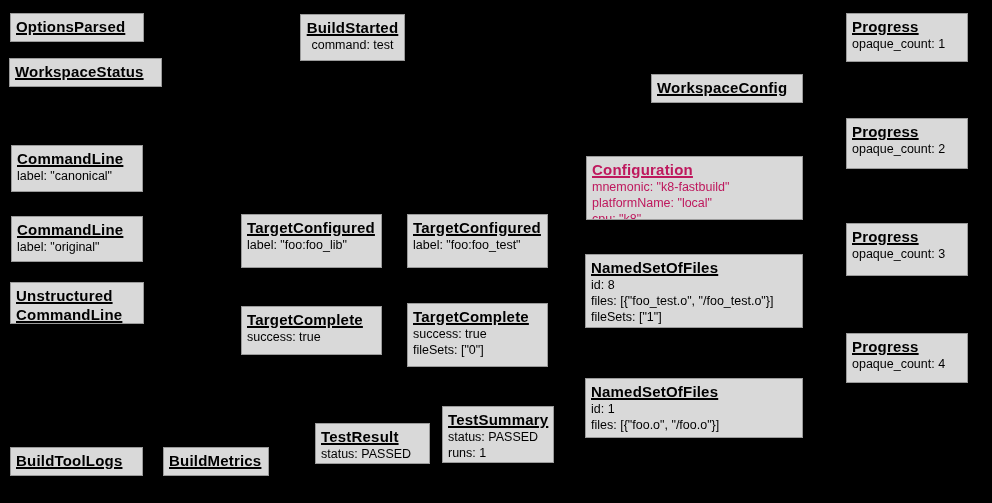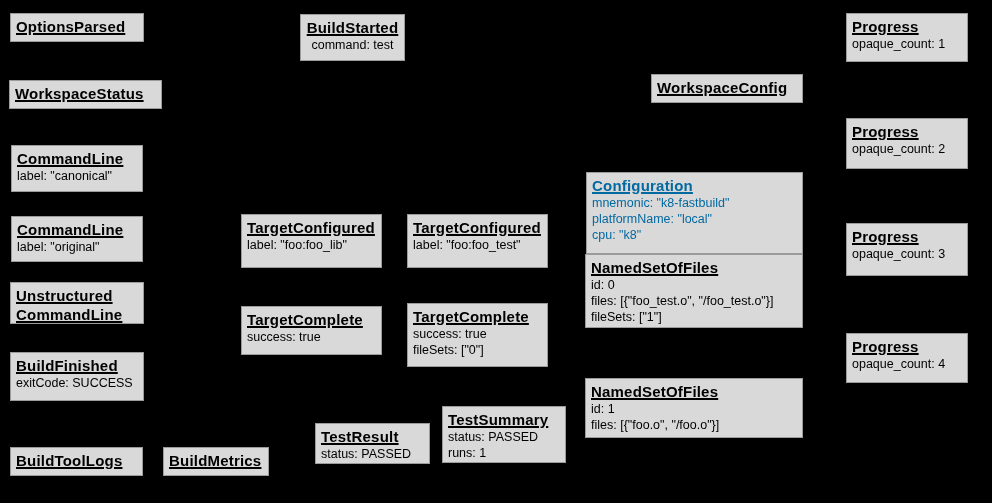--- a/index.html
+++ b/index.html
@@ -39,38 +39,34 @@
     white-space: nowrap;
   }
 </style>
 </head>
 <body>
 
 <div id="canvas" class="canvas" style="background: rgb(0, 0, 0);">
     <div class="node" style="left: 10px; top: 13px; width: 134px; height: 29px; background: rgb(217, 217, 217); border-color: rgb(155, 155, 155); color: rgb(0, 0, 0);">
       <div class="node-title">OptionsParsed</div>
     </div>
-    <div class="node" style="left: 9px; top: 58px; width: 153px; height: 29px; background: rgb(217, 217, 217); border-color: rgb(155, 155, 155); color: rgb(0, 0, 0); margin-top: 22px;">
+    <div class="node" style="left: 9px; top: 58px; width: 153px; height: 29px; background: rgb(217, 217, 217); border-color: rgb(155, 155, 155); color: rgb(0, 0, 0);">
       <div class="node-title">WorkspaceStatus</div>
     </div>
     <div class="node" style="left: 11px; top: 145px; width: 132px; height: 47px; background: rgb(217, 217, 217); border-color: rgb(155, 155, 155); color: rgb(0, 0, 0);">
       <div class="node-title">CommandLine</div>
       <div class="node-line">label: "canonical"</div>
     </div>
     <div class="node" style="left: 11px; top: 216px; width: 132px; height: 46px; background: rgb(217, 217, 217); border-color: rgb(155, 155, 155); color: rgb(0, 0, 0);">
       <div class="node-title">CommandLine</div>
       <div class="node-line">label: "original"</div>
     </div>
     <div class="node" style="left: 10px; top: 282px; width: 134px; height: 42px; background: rgb(217, 217, 217); border-color: rgb(155, 155, 155); color: rgb(0, 0, 0);">
       <div class="node-title">Unstructured</div>
       <div class="node-title">CommandLine</div>
-    </div>
-    <div class="node" style="left: 10px; top: 352px; width: 134px; height: 49px; background: rgb(217, 217, 217); border-color: rgb(155, 155, 155); color: rgb(0, 0, 0);">
-      <div class="node-title">BuildFinished</div>
-      <div class="node-line">exitCode: SUCCESS</div>
     </div>
     <div class="node" style="left: 163px; top: 447px; width: 106px; height: 29px; background: rgb(217, 217, 217); border-color: rgb(155, 155, 155); color: rgb(0, 0, 0);">
       <div class="node-title">BuildMetrics</div>
     </div>
     <div class="node" style="left: 10px; top: 447px; width: 133px; height: 29px; background: rgb(217, 217, 217); border-color: rgb(155, 155, 155); color: rgb(0, 0, 0);">
       <div class="node-title">BuildToolLogs</div>
     </div>
     <div class="node" style="left: 300px; top: 14px; width: 105px; height: 47px; background: rgb(217, 217, 217); border-color: rgb(155, 155, 155); color: rgb(0, 0, 0); text-align: center;">
       <div class="node-title">BuildStarted</div>
       <div class="node-line">command: test</div>
@@ -89,37 +85,37 @@
     </div>
     <div class="node" style="left: 407px; top: 303px; width: 141px; height: 64px; background: rgb(217, 217, 217); border-color: rgb(155, 155, 155); color: rgb(0, 0, 0);">
       <div class="node-title">TargetComplete</div>
       <div class="node-line">success: true</div>
       <div class="node-line">fileSets: ["0"]</div>
     </div>
     <div class="node" style="left: 315px; top: 423px; width: 115px; height: 41px; background: rgb(217, 217, 217); border-color: rgb(155, 155, 155); color: rgb(0, 0, 0);">
       <div class="node-title">TestResult</div>
       <div class="node-line">status: PASSED</div>
     </div>
-    <div class="node" style="left: 442px; top: 406px; width: 124px; height: 57px; background: rgb(217, 217, 217); border-color: rgb(155, 155, 155); color: rgb(0, 0, 0);">
+    <div class="node" style="left: 442px; top: 406px; width: 112px; height: 57px; background: rgb(217, 217, 217); border-color: rgb(155, 155, 155); color: rgb(0, 0, 0);">
       <div class="node-title">TestSummary</div>
       <div class="node-line">status: PASSED</div>
       <div class="node-line">runs: 1</div>
     </div>
     <div class="node" style="left: 651px; top: 74px; width: 152px; height: 29px; background: rgb(217, 217, 217); border-color: rgb(155, 155, 155); color: rgb(0, 0, 0);">
       <div class="node-title">WorkspaceConfig</div>
     </div>
-    <div class="node" style="left: 586px; top: 172px; width: 217px; height: 82px; background: rgb(217, 217, 217); border-color: rgb(155, 155, 155); color: #0369a1;">
+    <div class="node" style="left: 586px; top: 156px; width: 217px; height: 64px; background: rgb(217, 217, 217); border-color: rgb(155, 155, 155); color: #be185d;">
       <div class="node-title">Configuration</div>
       <div class="node-line">mnemonic: "k8-fastbuild"</div>
       <div class="node-line">platformName: "local"</div>
       <div class="node-line">cpu: "k8"</div>
     </div>
     <div class="node" style="left: 585px; top: 254px; width: 218px; height: 74px; background: rgb(217, 217, 217); border-color: rgb(155, 155, 155); color: rgb(0, 0, 0);">
       <div class="node-title">NamedSetOfFiles</div>
-      <div class="node-line">id: 0</div>
+      <div class="node-line">id: 8</div>
       <div class="node-line">files: [{"foo_test.o", "/foo_test.o"}]</div>
       <div class="node-line">fileSets: ["1"]</div>
     </div>
     <div class="node" style="left: 585px; top: 378px; width: 218px; height: 60px; background: rgb(217, 217, 217); border-color: rgb(155, 155, 155); color: rgb(0, 0, 0);">
       <div class="node-title">NamedSetOfFiles</div>
       <div class="node-line">id: 1</div>
       <div class="node-line">files: [{"foo.o", "/foo.o"}]</div>
     </div>
     <div class="node" style="left: 846px; top: 13px; width: 122px; height: 49px; background: rgb(217, 217, 217); border-color: rgb(155, 155, 155); color: rgb(0, 0, 0);">
       <div class="node-title">Progress</div>

